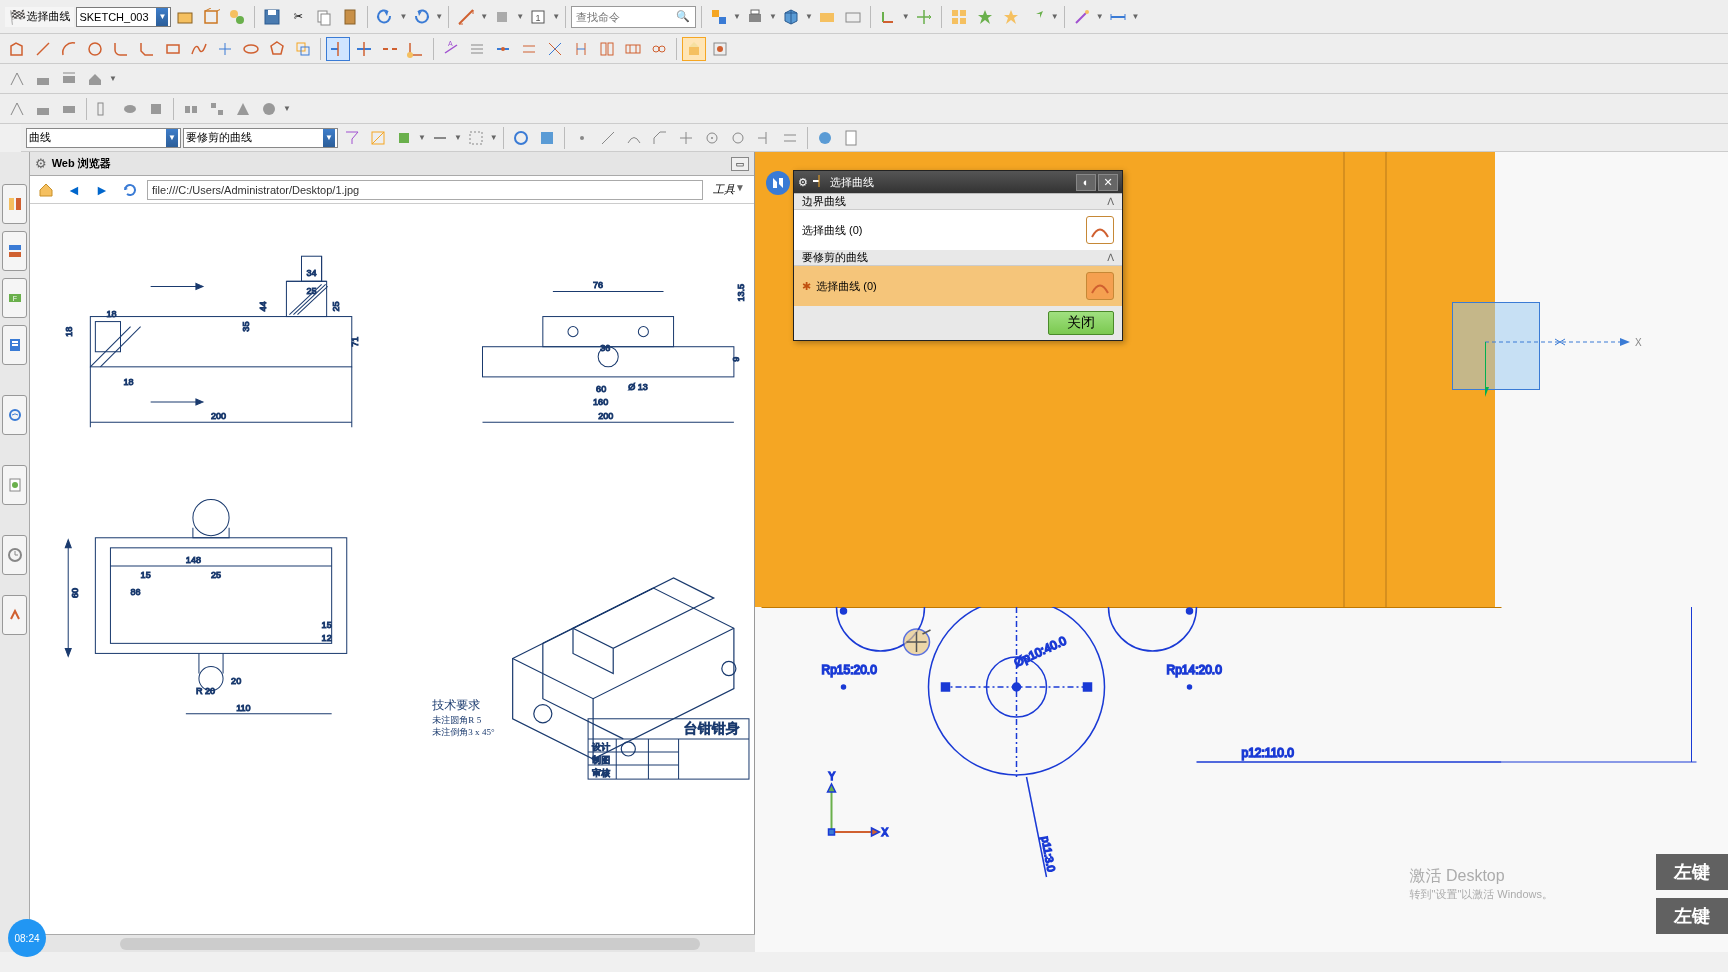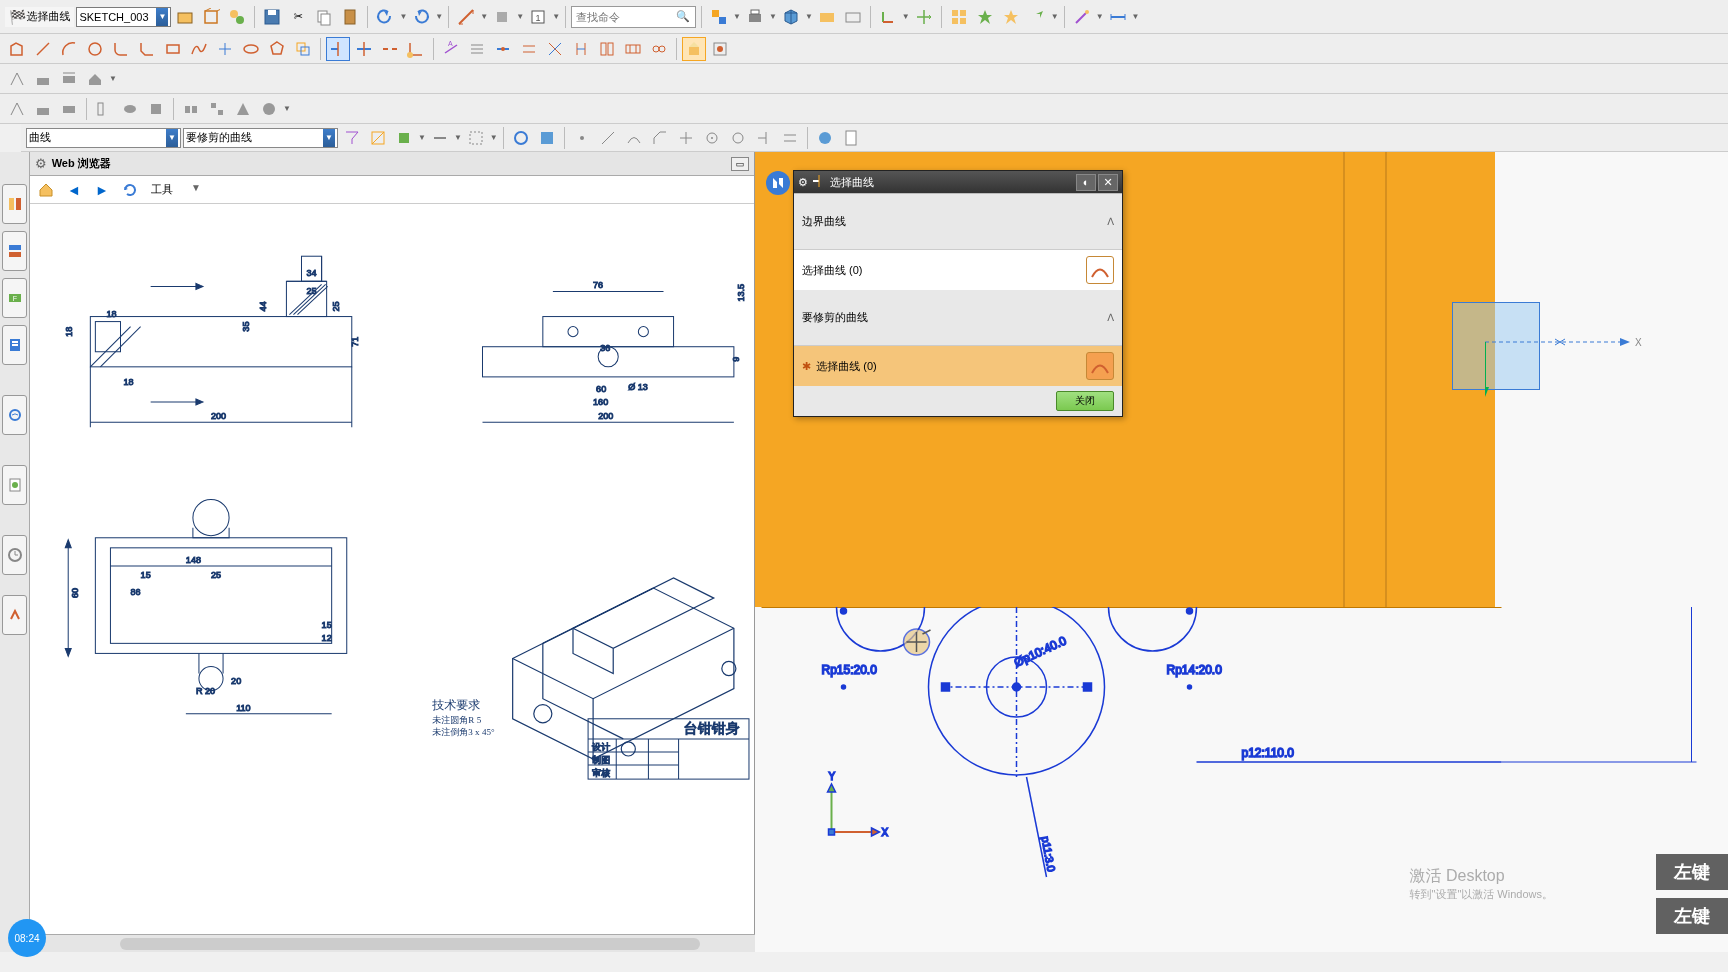--- a/index.html
+++ b/index.html
@@ -36,45 +36,45 @@
     .left-tabs { width: 30px; background: #e8e8e8; border-right: 1px solid #aaa; padding-top: 30px; display: flex; flex-direction: column; gap: 3px; }
     .left-tab { width: 25px; height: 40px; margin: 2px auto; border: 1px solid #999; background: #f5f5f5; display: flex; align-items: center; justify-content: center; font-size: 14px; cursor: pointer; border-radius: 3px; }
     
     
     .web-panel { width: 725px; background: white; border-right: 1px solid #999; display: flex; flex-direction: column; }
     .web-title-bar { height: 24px; background: #e5e5e5; border-bottom: 1px solid #aaa; display: flex; align-items: center; padding: 0 5px; gap: 5px; }
     .web-title-bar .gear { font-size: 13px; color: #666; }
     .web-nav { height: 28px; border-bottom: 1px solid #ccc; display: flex; align-items: center; padding: 0 5px; gap: 6px; }
     .nav-btn { width: 22px; height: 22px; display: flex; align-items: center; justify-content: center; color: #0066cc; cursor: pointer; font-size: 14px; }
     .url-box { flex: 1; border: 1px solid #aaa; height: 20px; padding: 0 4px; display: flex; align-items: center; font-size: 11px; color: #333; }
-    .tools-dd { display: flex; align-items: flex-start; gap: 18px; padding: 0 4px; }
+    .tools-dd { display: flex; align-items: flex-start; gap: 0; padding: 0 4px; font-style: italic; }
     
     .drawing-area { flex: 1; background: white; position: relative; overflow: hidden; }
     .drawing-svg { width: 100%; height: 100%; }
     
     
     .canvas-area { flex: 1; background: #f8f8f8; position: relative; }
     .orange-shape { position: absolute; top: 0; left: 0; width: 740px; height: 455px; background: #f5a623; }
     .orange-inner-line { position: absolute; top: 0; right: 150px; width: 1px; height: 455px; border-left: 2px solid #d68f1e; }
     .orange-inner-line2 { position: absolute; top: 0; right: 108px; width: 1px; height: 455px; border-left: 2px solid #d68f1e; }
     
     
     .dialog { position: absolute; top: 170px; left: 793px; width: 330px; background: #f0f0f0; border: 1px solid #222; box-shadow: 2px 2px 6px rgba(0,0,0,0.3); z-index: 100; }
     .dlg-title { height: 22px; background: linear-gradient(#555,#333); color: white; display: flex; align-items: center; padding: 0 4px; font-size: 11px; gap: 4px; }
     .dlg-title .close-btns { margin-left: auto; display: flex; gap: 2px; }
     .dlg-close-btn { width: 20px; height: 17px; background: #666; color: white; display: flex; align-items: center; justify-content: center; font-size: 11px; cursor: pointer; border: 1px solid #888; }
     .dlg-section { background: #ddd; border-top: 1px solid #bbb; }
-    .dlg-sec-head { background: #e8e8e8; border-bottom: 1px solid #ccc; padding: 20px 8px; display: flex; align-items: center; justify-content: space-between; font-size: 11px; }
+    .dlg-sec-head { background: #e8e8e8; border-bottom: 1px solid #ccc; padding: 0 8px; display: flex; align-items: center; justify-content: space-between; font-size: 11px; }
     .dlg-sec-body { background: white; padding: 6px 8px; display: flex; align-items: center; justify-content: space-between; min-height: 32px; }
     .dlg-sec-body.highlighted { background: #f5c57a; }
     .dlg-curve-icon { width: 28px; height: 28px; background: #fff; border: 1px solid #c68836; border-radius: 3px; display: flex; align-items: center; justify-content: center; }
     .dlg-curve-icon svg { width: 20px; height: 20px; }
     .dlg-field-label { display: flex; align-items: center; gap: 5px; }
     .dlg-actions { display: flex; justify-content: flex-end; padding: 5px 8px; background: #e8e8e8; }
-    .dlg-btn-close { background: linear-gradient(#a0e080,#7bc950); border: 1px solid #4a8a2a; padding: 2px 18px; font-size: 10px; cursor: pointer; border-radius: 2px; }
+    .dlg-btn-close { background: linear-gradient(#a0e080,#7bc950); border: 1px solid #4a8a2a; padding: 2px 18px; font-size: 14px; cursor: pointer; border-radius: 2px; }
     
     
     .blue-box { position: absolute; top: 150px; right: -45px; width: 88px; height: 88px; background: rgba(150,200,240,0.5); border: 1px solid #3a7bd5; }
     
     
     .hscroll { position: absolute; bottom: 0; left: 30px; right: 0; height: 18px; background: #e5e5e5; border-top: 1px solid #aaa; }
     .hscroll-track { position: absolute; left: 90px; width: 580px; height: 12px; top: 3px; background: #ccc; border-radius: 6px; }
     
     
     .time-badge { position: absolute; bottom: 15px; left: 8px; width: 38px; height: 38px; border-radius: 50%; background: #2196f3; color: white; display: flex; align-items: center; justify-content: center; font-size: 10px; z-index: 200; }
@@ -707,20 +707,23 @@
           </svg>
         </span>
       <span class="nav-btn">◄</span>
       <span class="nav-btn">►</span>
       <span class="nav-btn">
           <svg width="16" height="16" viewBox="0 0 16 16">
             <path d="M3 8 A5 5 0 1 1 5 12" fill="none" stroke="#3a7bd5" stroke-width="2"></path>
             <path d="M2 5 L3 8 L6 7" fill="#3a7bd5"></path>
           </svg>
         </span>
+      <span class="url-box">
+          <span>file:///C:/Users/Administrator/Desktop/1.jpg</span>
+        </span>
       <span class="tools-dd">
           <span>工具</span>
           <span class="chev">▼</span>
         </span>
     </div>
 
     <div class="drawing-area">
       <svg class="drawing-svg" viewBox="0 0 720 700">
 
         <g stroke="#1a3a6e" stroke-width="1" fill="none" font-family="Arial" font-size="9">

